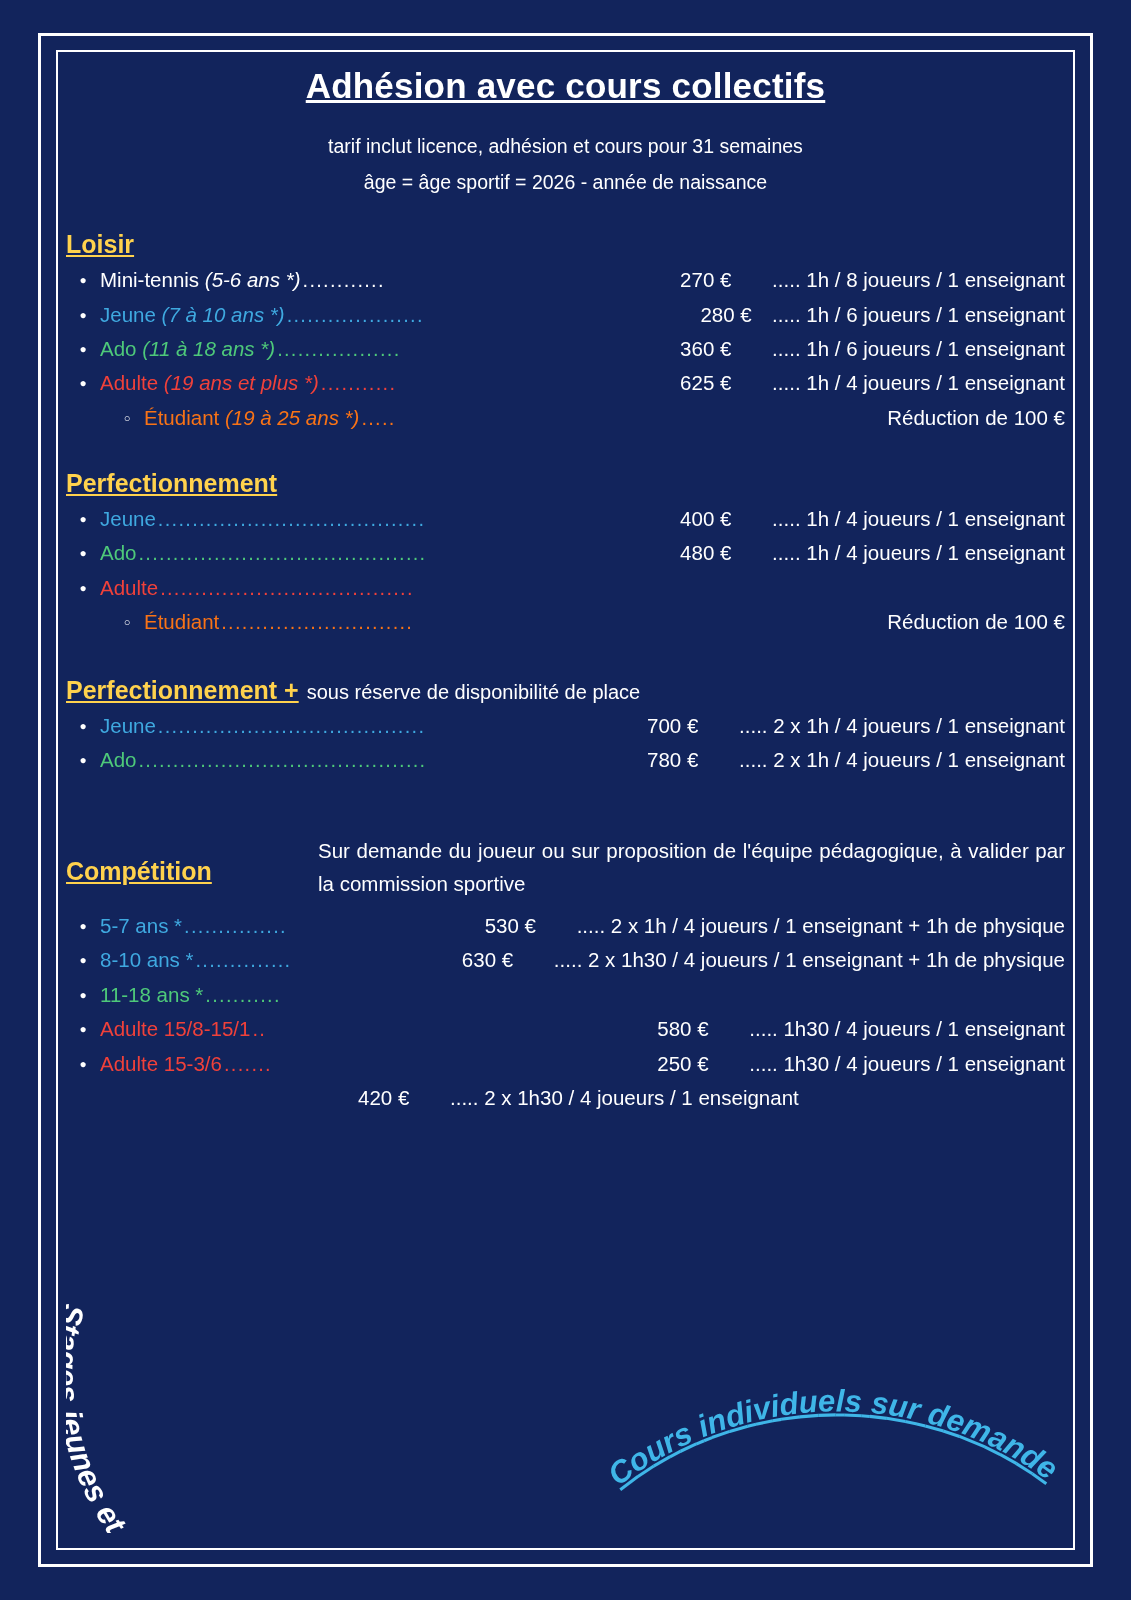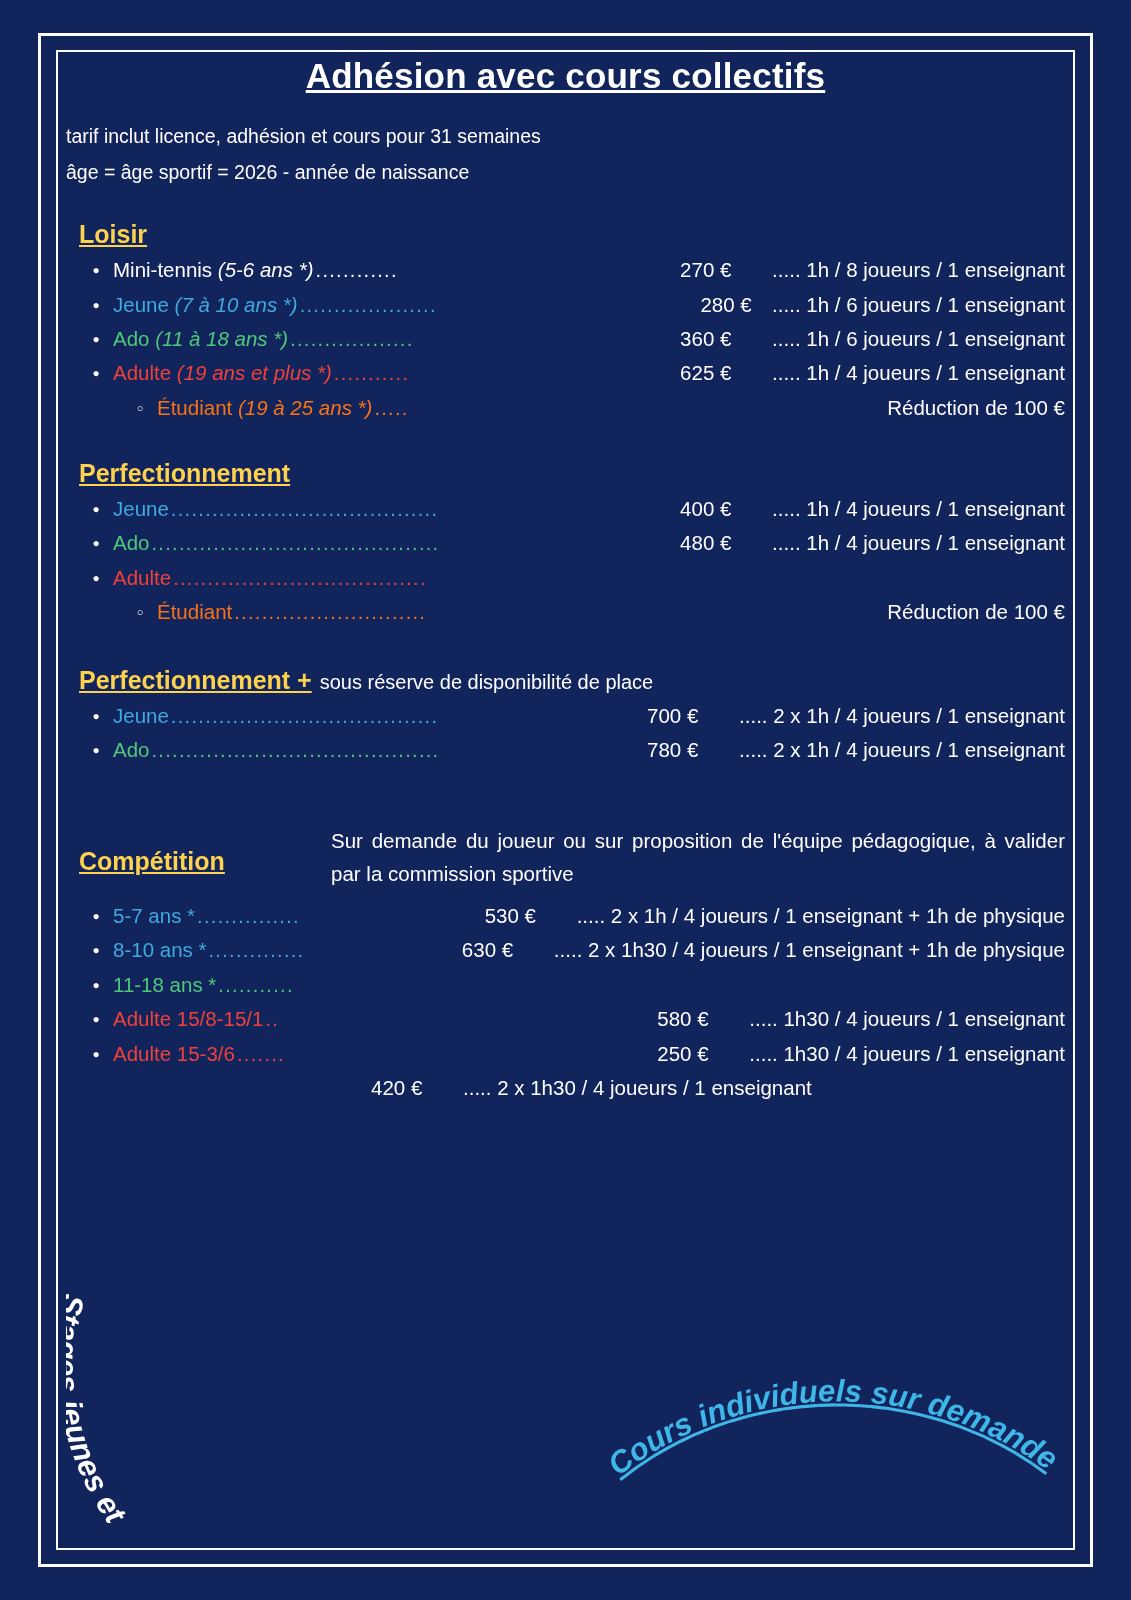--- a/index.html
+++ b/index.html
@@ -32,44 +32,43 @@
     position: absolute;
     left: 56px;
     top: 50px;
     right: 56px;
     bottom: 50px;
     border: 2px solid #ffffff;
   }
   .content {
     position: absolute;
     left: 66px;
-    top: 48px;
+    top: 58px;
     width: 999px;
     height: 1484px;
   }
 
   h1.title {
     text-align: center;
     font-size: 35px;
     font-weight: bold;
     text-decoration: underline;
     margin: 8px 0 0 0;
     letter-spacing: 0.2px;
   }
   .subtitle {
-    text-align: left;
+    text-align: center;
     font-size: 19.5px;
     line-height: 1.85;
     margin-top: 22px;
     font-weight: 400;
   }
 
   .section {
     margin-top: 26px;
-    margin-left: 13px;
   }
   .section-head {
     font-size: 25px;
     font-weight: bold;
     color: #ffd24d;
     text-decoration: underline;
     display: inline-block;
   }
   .section-head-note {
     font-size: 20px;

